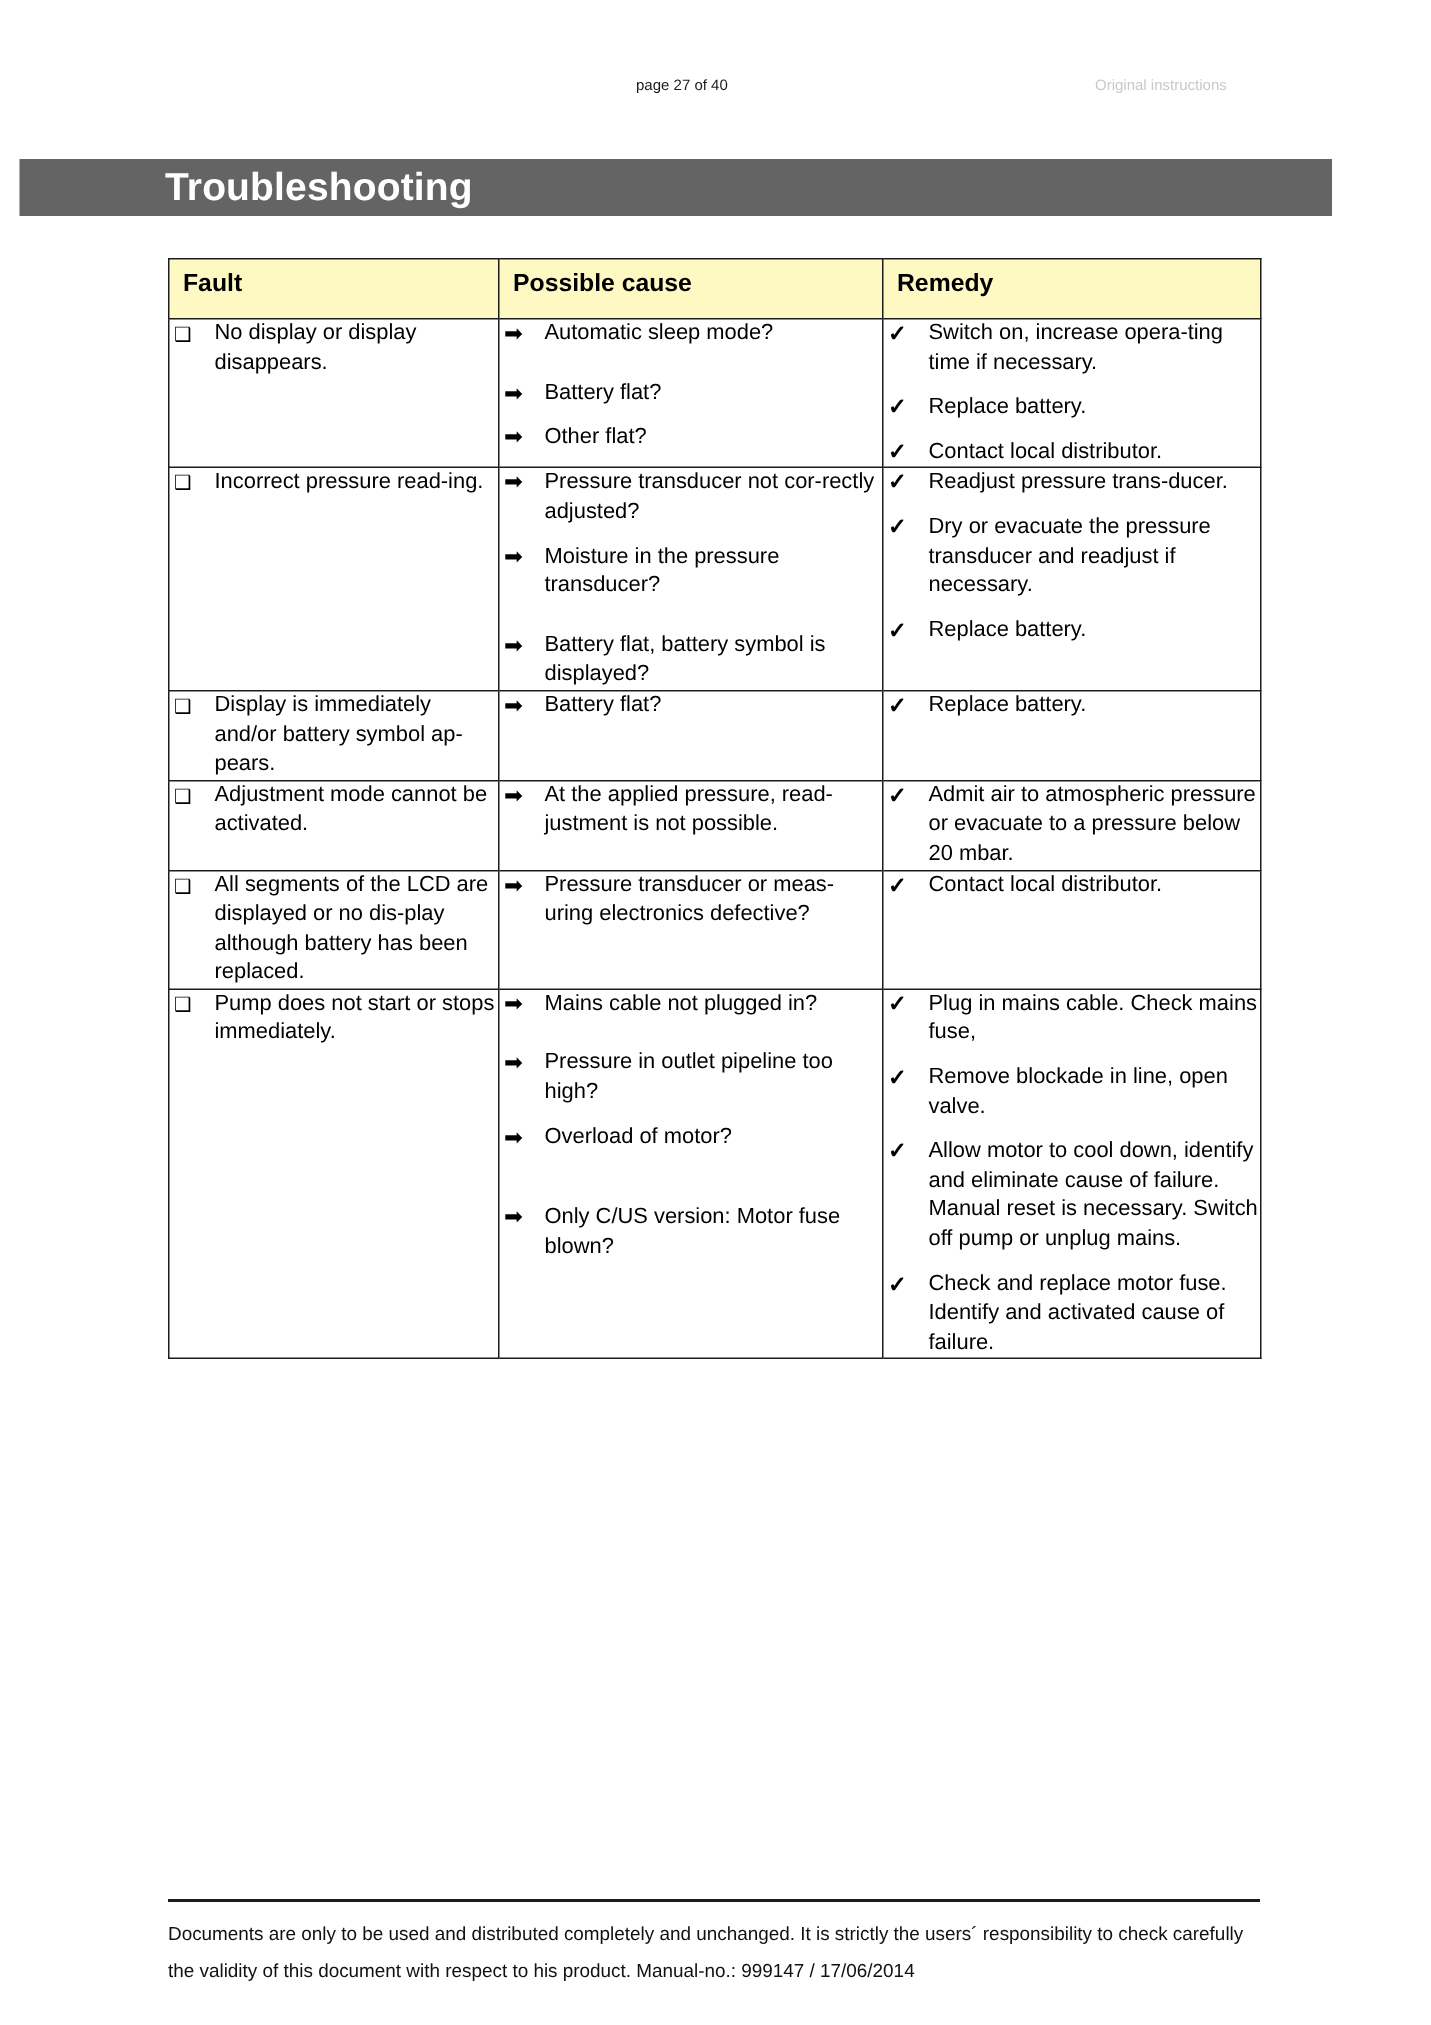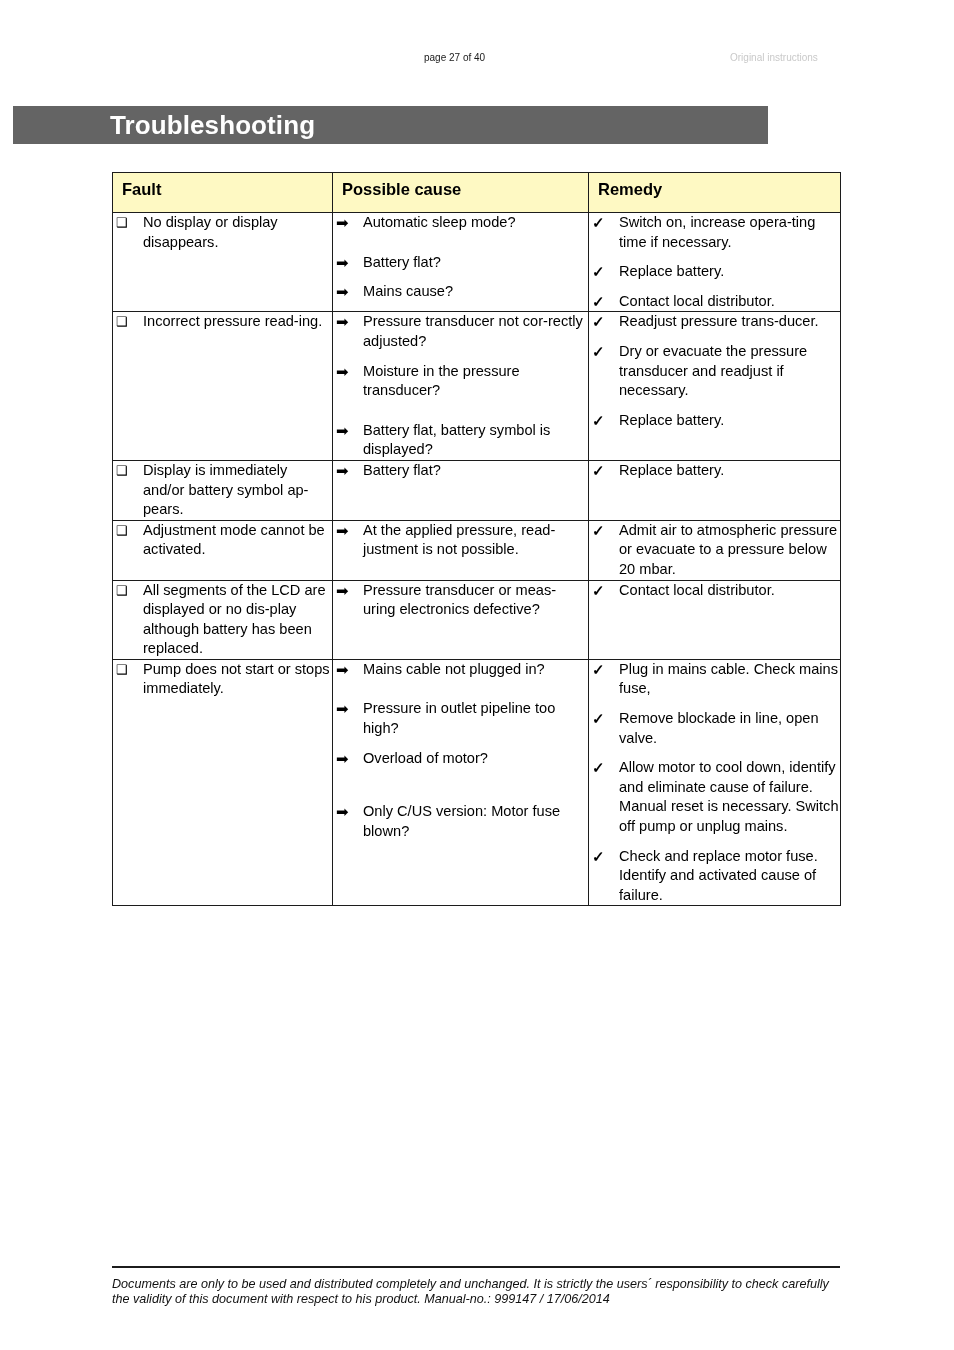--- a/index.html
+++ b/index.html
@@ -37,21 +37,21 @@
     color: #c9c9c9;
     white-space: nowrap;
     margin-left: 32px;
   }
 
   
   .title-bar {
     position: absolute;
     top: 106px;
     left: 13px;
-    width: 755px;
+    width: 875px;
     height: 38px;
     background: #646464;
   }
   .title-bar .title-text {
     position: absolute;
     left: 97px;
     top: 50%;
     transform: translateY(-50%);
     color: #ffffff;
     font-size: 26px;
@@ -128,22 +128,21 @@
     width: 728px;
     height: 1.6px;
     background: #1c1c1c;
   }
   .footer-text {
     position: absolute;
     left: 112px;
     top: 1277px;
     width: 732px;
     font-size: 12.6px;
-    line-height: 15px;
-    font-style: italic;
+    line-height: 25px;
     color: #111111;
   }
 </style>
 </head>
 <body>
 
 <div class="page-header">
   <span class="page-num">page 27 of 40</span>
   <span class="orig-instructions">Original instructions</span>
 </div>
@@ -181,21 +180,21 @@
               <li class="">
                 <span class="mk arw">➡</span>
                 <span class="tx">Automatic sleep mode?</span>
               </li>
               <li class="gap-md">
                 <span class="mk arw">➡</span>
                 <span class="tx">Battery flat?</span>
               </li>
               <li class="gap-sm">
                 <span class="mk arw">➡</span>
-                <span class="tx">Mains cause?</span>
+                <span class="tx">Other flat?</span>
               </li>
             </ul>
           </td>
           <td class="cell">
             <ul class="blist">
               <li class="">
                 <span class="mk chk">✓</span>
                 <span class="tx">Switch on, increase opera-ting time if necessary.</span>
               </li>
               <li class="gap-sm">

